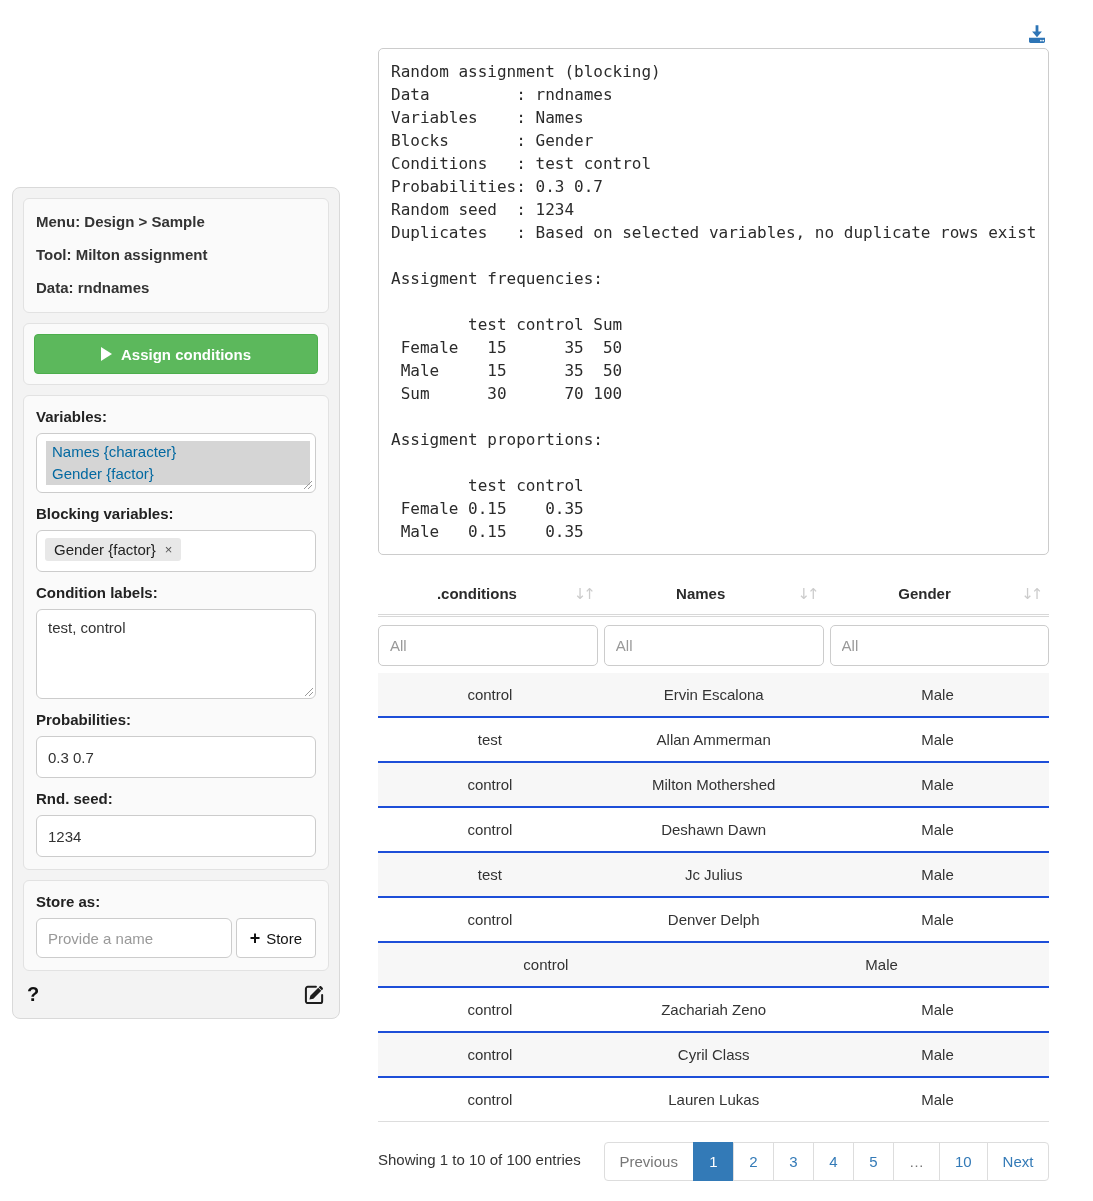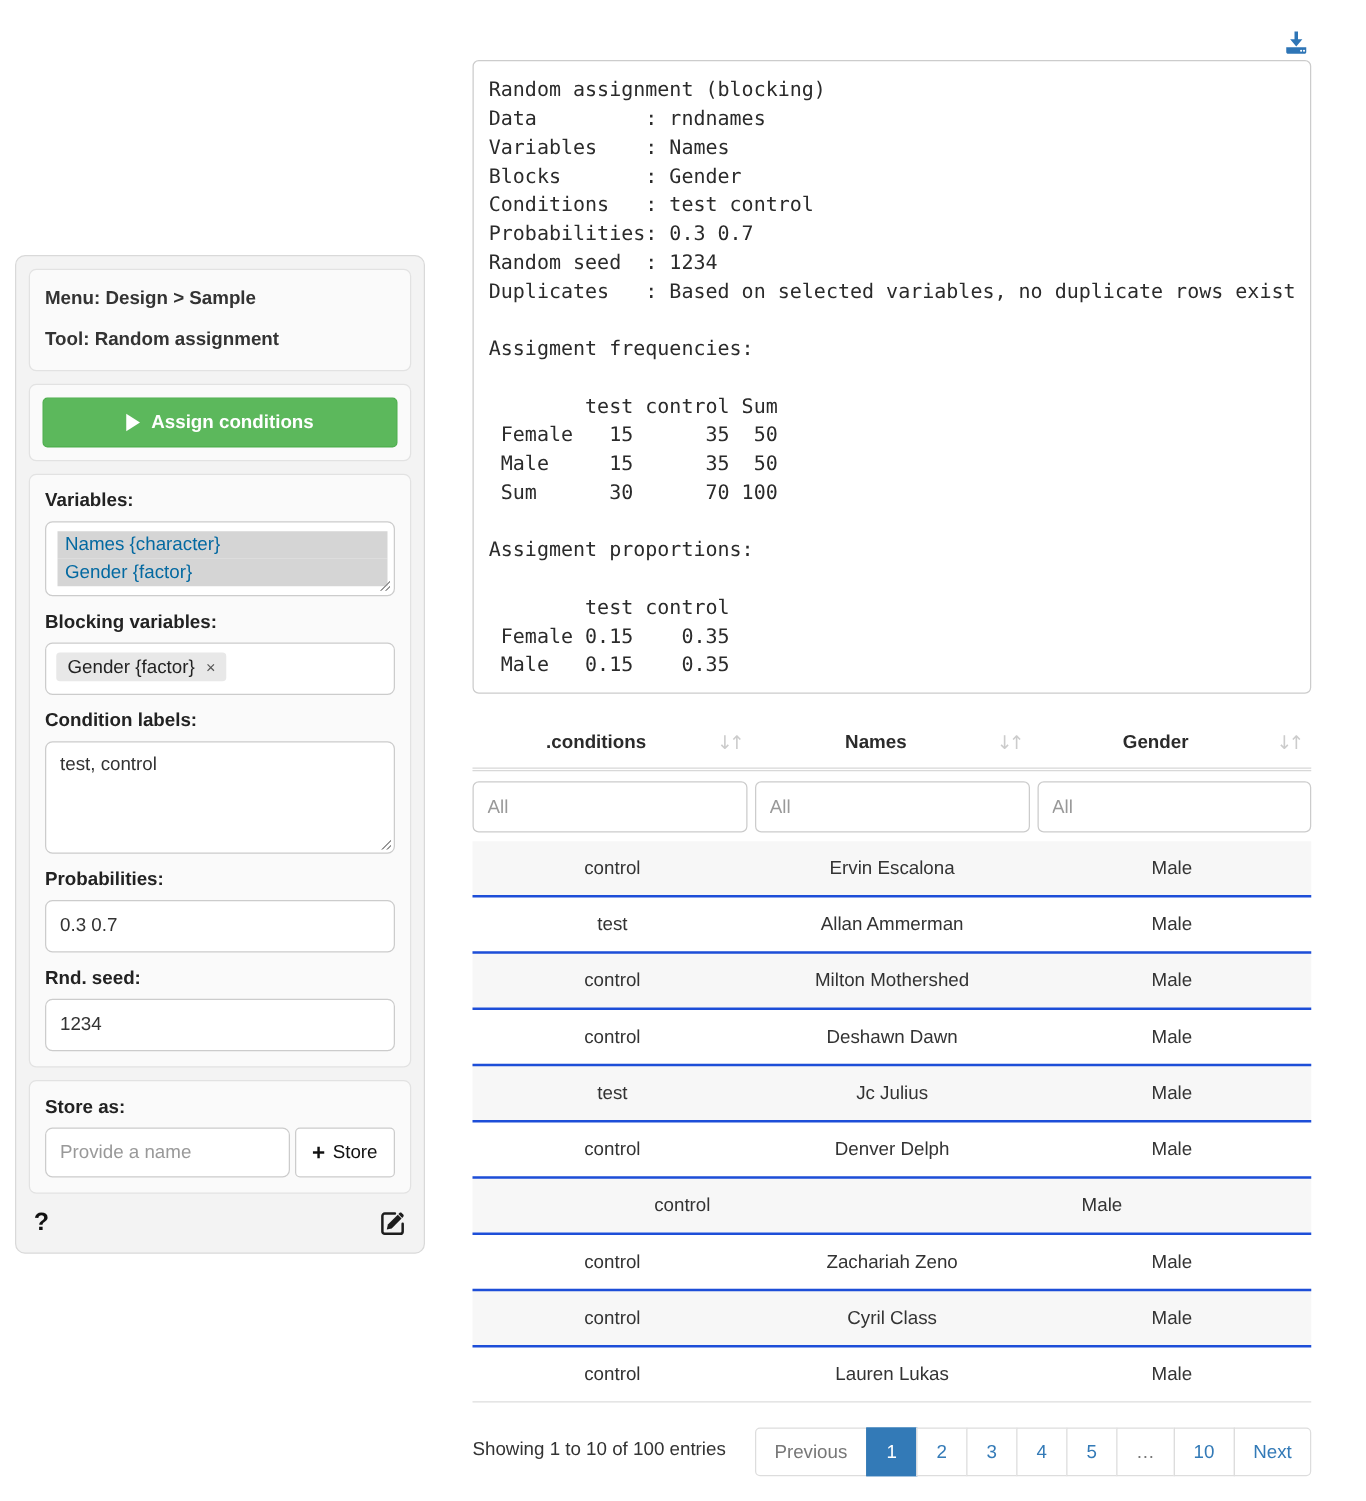--- a/index.html
+++ b/index.html
@@ -85,21 +85,22 @@
 </style>
 </head>
 <body>
 
 <div class="page">
 
   <aside class="sidebar">
 
     <div class="well">
       <div class="summary-line">Menu: Design &gt; Sample</div>
-      <div class="summary-line">Tool: Random assignment</div>
+      <div class="summary-line">Tool: Milton assignment</div>
+      <div class="summary-line">Data: rndnames</div>
     </div>
 
     <div class="well button-well">
       <button class="assign-btn">
         <span class="play-tri"></span>
         <span>Assign conditions</span>
       </button>
     </div>
 
     <div class="well">

